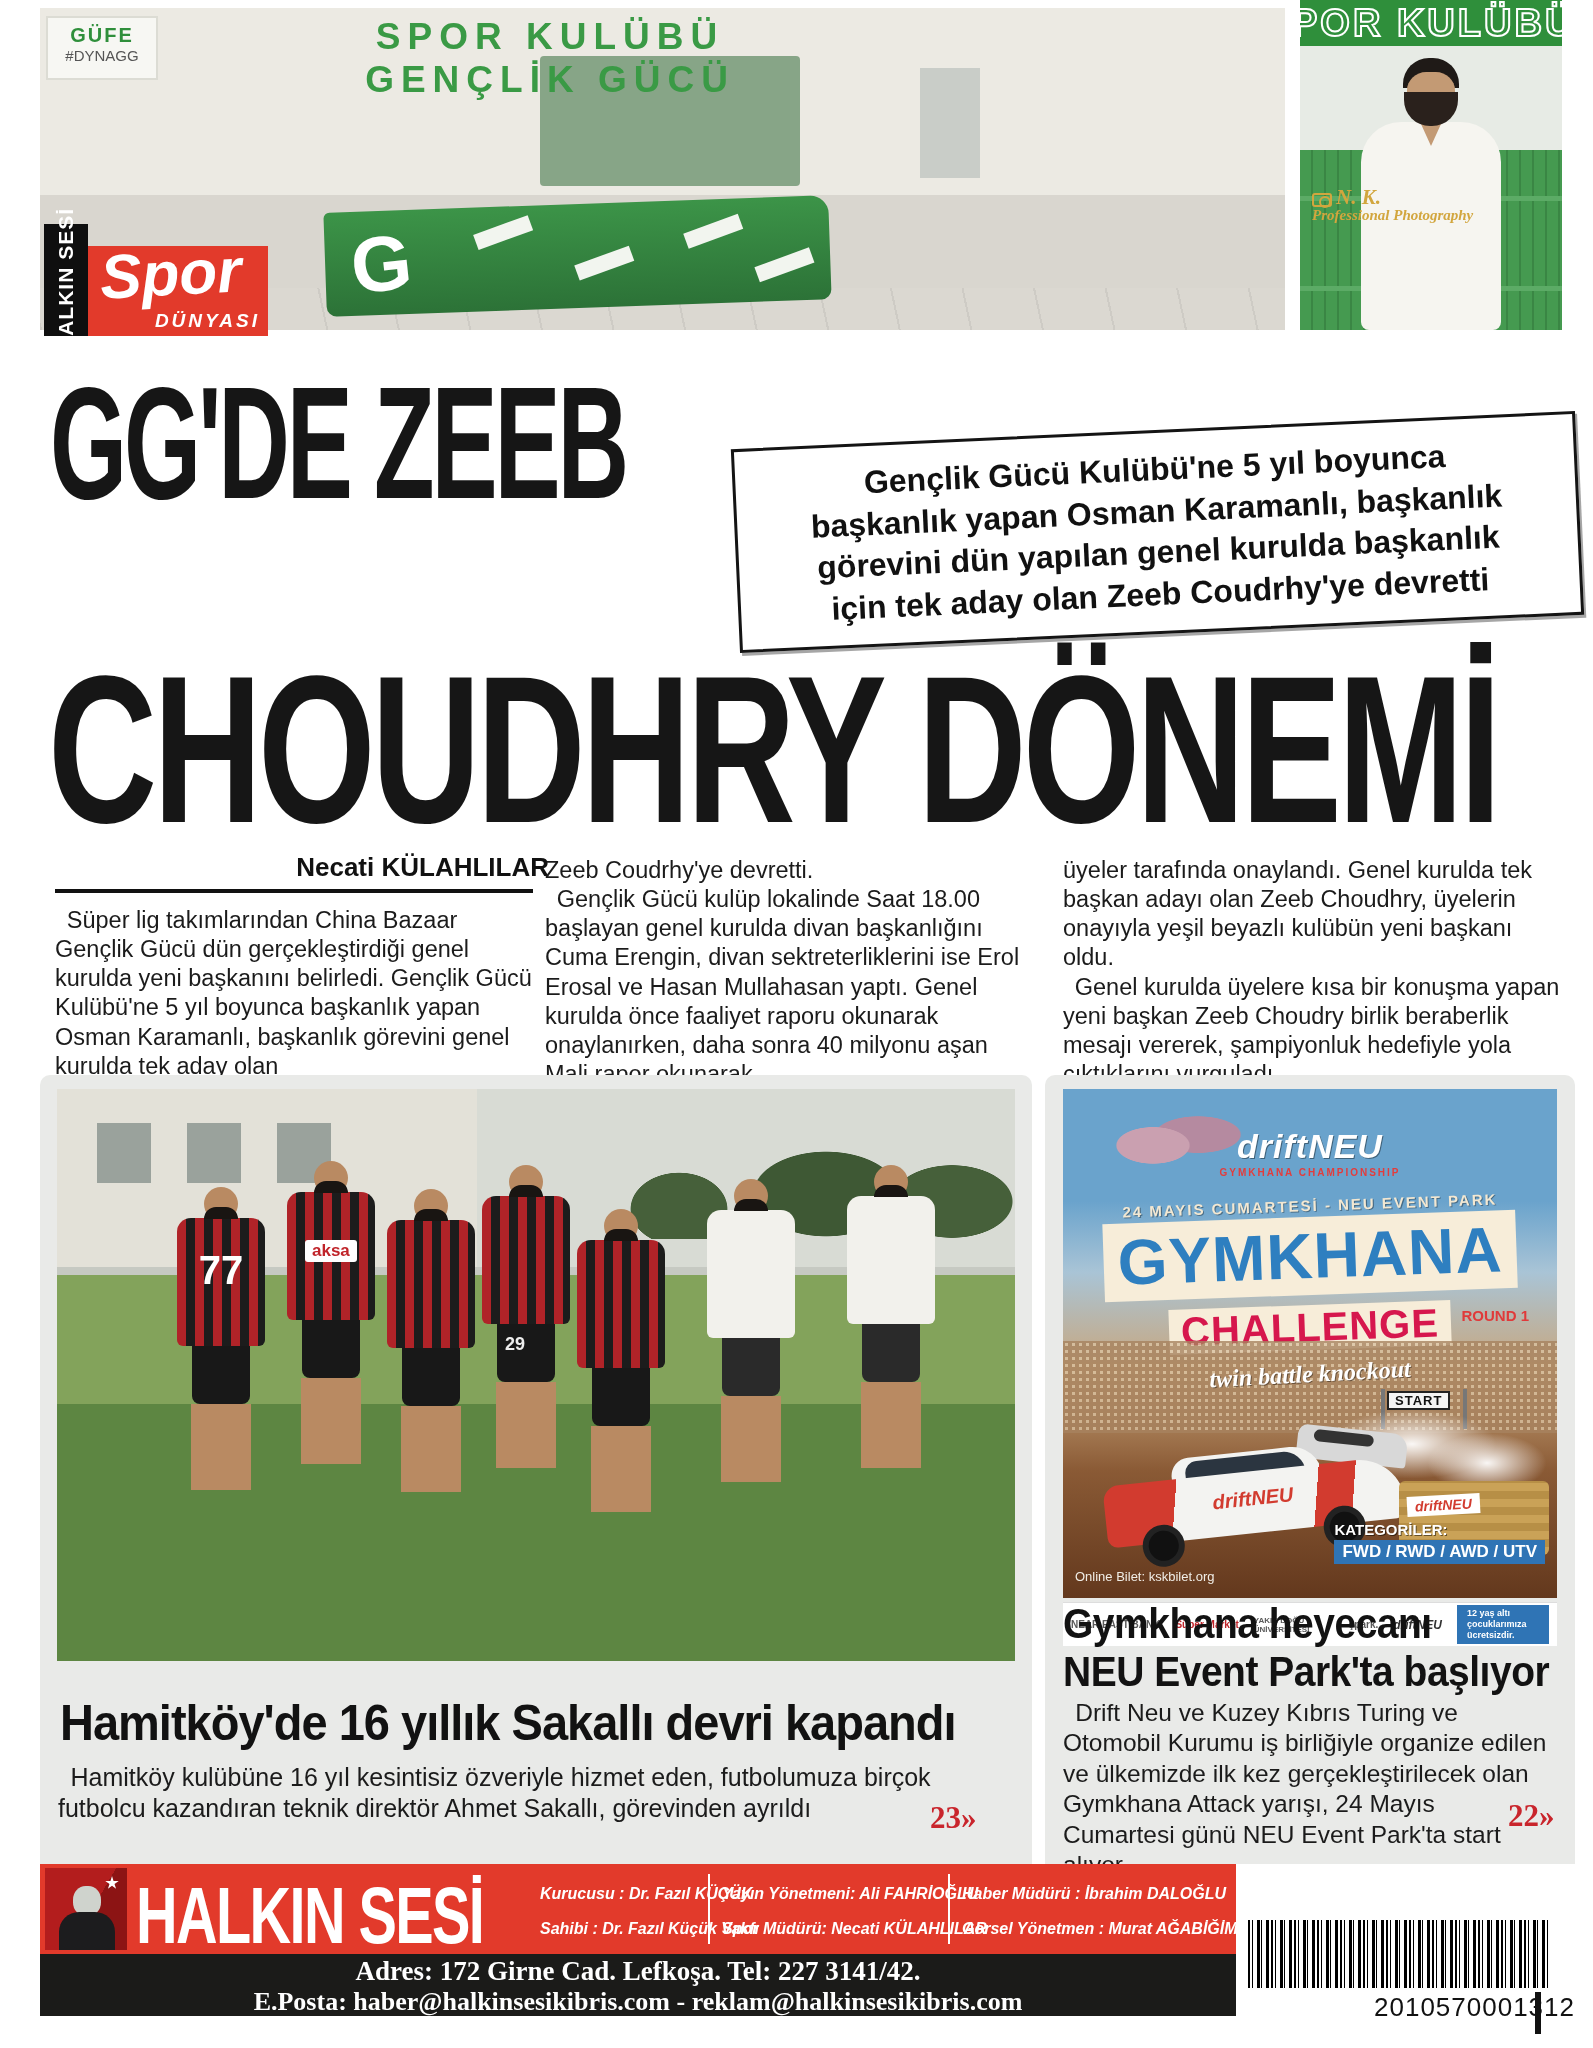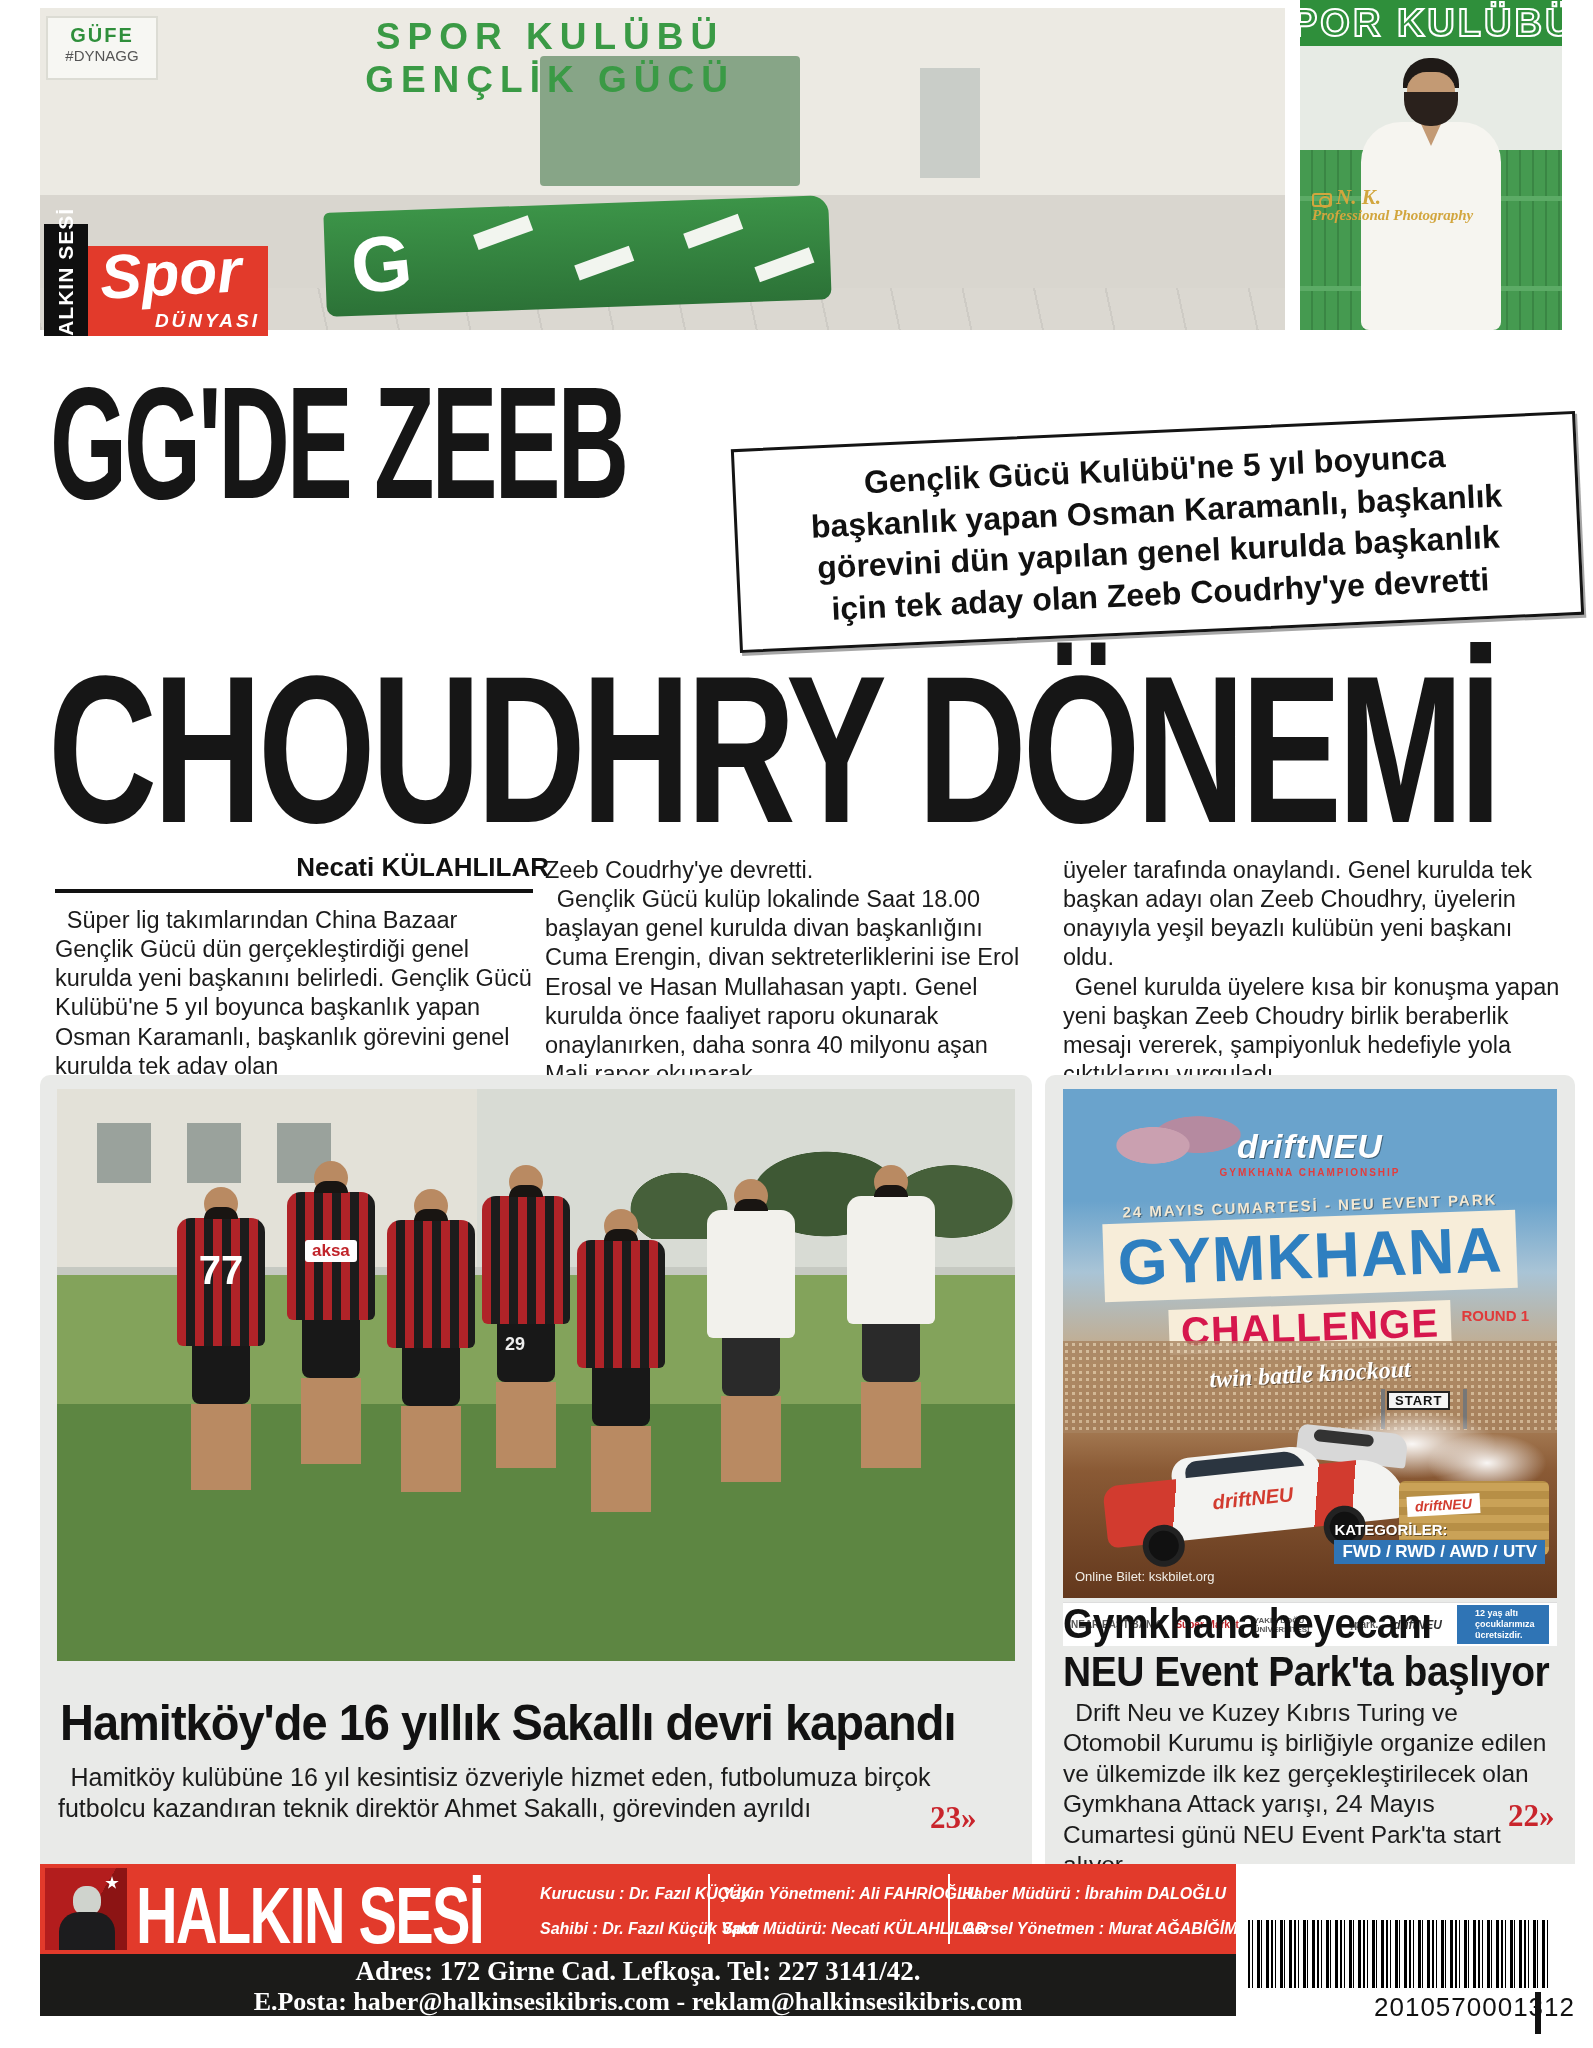--- a/index.html
+++ b/index.html
@@ -129,21 +129,21 @@
   .po-bale{position:absolute;right:8px;top:392px;width:150px;height:74px;background:repeating-linear-gradient(0deg,#caa257 0 8px,#b78f46 8px 16px);border-radius:6px}
   .po-bale .flag{position:absolute;left:8px;top:14px;background:#fff;color:#d23b2f;font-style:italic;font-weight:bold;font-size:14px;padding:2px 8px;transform:rotate(-3deg)}
   .po-ticket{position:absolute;left:12px;bottom:14px;color:#f0ede6;font-size:13px}
   .po-cats{position:absolute;right:12px;bottom:34px;text-align:left}
   .po-cats .lbl{color:#fff;font-weight:bold;font-size:15px;text-shadow:1px 1px 0 rgba(0,0,0,.5)}
   .po-cats .chip{background:#2f74b5;color:#fff;font-weight:bold;font-size:17px;padding:2px 8px;margin-top:2px}
   .spon{left:1063px;top:1602px;width:494px;height:44px;background:#fff;display:flex;align-items:center;justify-content:space-between;padding:0 8px;border-top:1px solid #ddd}
   .spon .s{color:#5a5a5a;font-weight:bold;font-size:10px;white-space:nowrap}
   .spon .s.red{color:#c0242a}
   .spon .s.it{font-style:italic;color:#333;font-size:12px}
-  .spon .free{background:#2f74b5;color:#fff;font-size:9px;line-height:1.25;padding:3px 18px;width:92px;font-weight:bold}
+  .spon .free{background:#2f74b5;color:#fff;font-size:9px;line-height:1.25;padding:3px 10px;width:92px;font-weight:bold}
 
   
   .ft-red{left:40px;top:1864px;width:1196px;height:90px;background:var(--red)}
   .ft-photo{position:absolute;left:5px;top:4px;width:82px;height:82px;background:linear-gradient(120deg,#b31d1d 0 55%,#8c1414 55%);overflow:hidden}
   .ft-photo .star{position:absolute;right:8px;top:8px;width:14px;height:14px;background:#fff;clip-path:polygon(50% 0,61% 35%,98% 35%,68% 57%,79% 91%,50% 70%,21% 91%,32% 57%,2% 35%,39% 35%)}
   .ft-photo .suit{position:absolute;left:14px;bottom:-6px;width:56px;height:44px;background:#1c1c1e;border-radius:20px 20px 0 0}
   .ft-photo .face{position:absolute;left:28px;top:18px;width:28px;height:30px;border-radius:45%;background:#cfd3cd}
   .ft-logo{position:absolute;left:96px;top:6px;color:#fff;font-weight:bold;font-size:72px;letter-spacing:-2px;transform:scale(0.8,1.1);transform-origin:0 0;white-space:nowrap}
   .credit{position:absolute;top:12px;color:#fff;font-style:italic;font-weight:bold;font-size:16px;line-height:2.2;white-space:nowrap}
   .vsep{position:absolute;top:10px;width:2px;height:70px;background:#fff}

